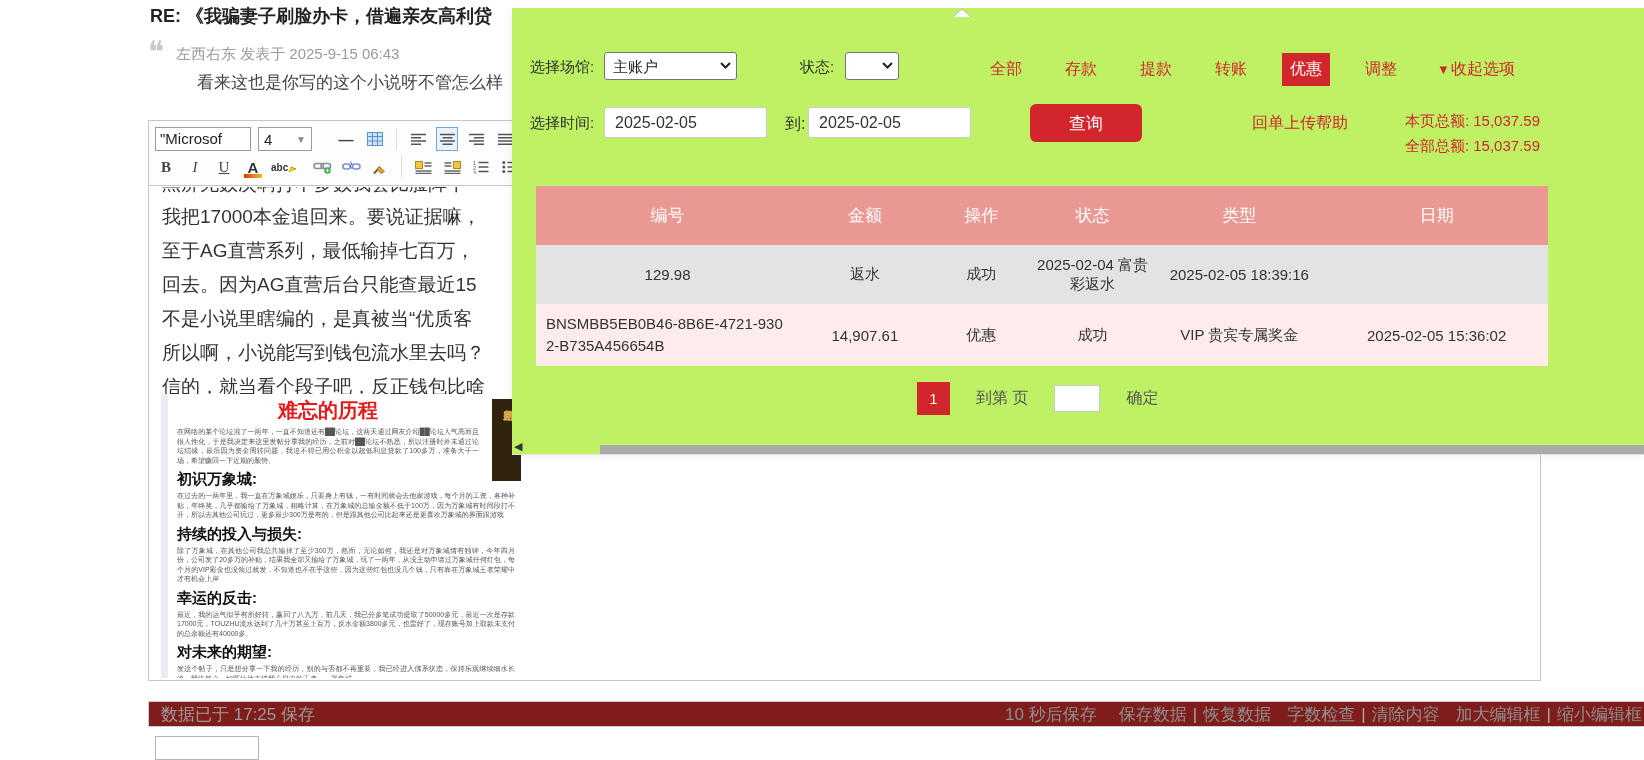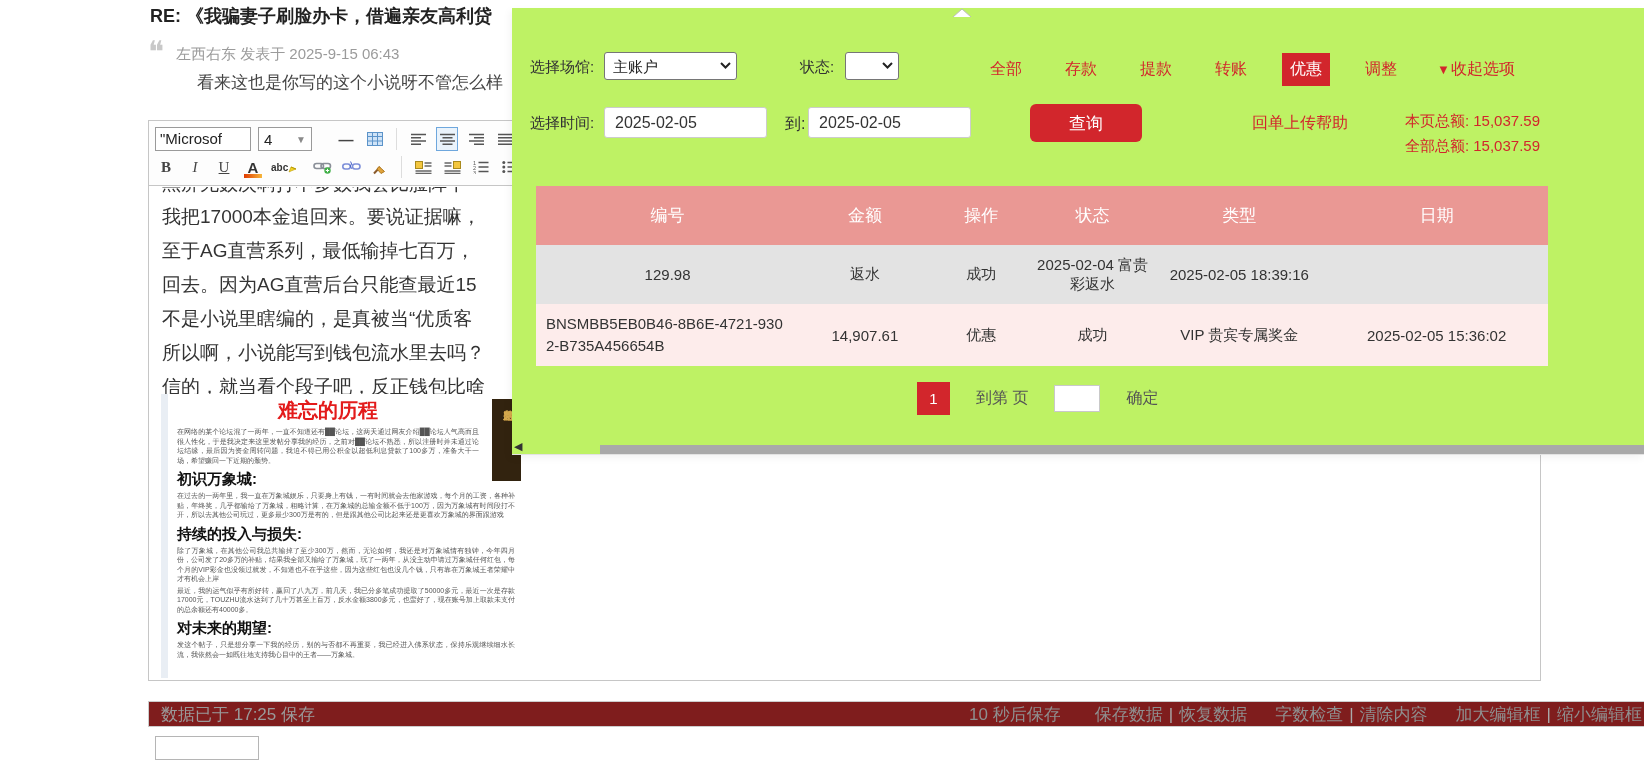--- a/index.html
+++ b/index.html
@@ -42,21 +42,21 @@
   .article p{font-size:7px;line-height:9.5px;color:#555;margin:2px 0;text-align:justify}
   .article p.intro{margin-right:36px}
   .sec-h{font-size:15px;font-weight:bold;color:#101010;margin:5px 0 1px}
 
   .h-line455{position:absolute;left:524px;top:454px;width:1017px;height:0;border-top:1px solid #dedede;z-index:2}
 
   
   .statusbar{position:absolute;left:148px;top:701px;width:1496px;height:26px;background:#7f1d1d;border:1px solid #ccc;border-right:none;display:flex;align-items:center;justify-content:space-between;padding:0 2px 0 12px;font-size:17px;color:#9a9a9a;z-index:1;white-space:nowrap}
   .sb-right{display:flex;align-items:center;color:#8f8f8f}
   .sb-note{margin-right:6px}
-  .sb-group{margin-left:28px}
+  .sb-group{margin-left:16px}
   .sb-action{color:#8f8f8f}
   .sb-bar{color:#aaa;margin:0 6px}
   .clipped-box{position:absolute;left:155px;top:736px;width:104px;height:24px;border:1px solid #b5b5b5;background:#fff;z-index:1}
 
   
   .overlay{position:absolute;left:512px;top:8px;width:1132px;height:447px;background:#bef264;z-index:40;border-bottom:1px solid #e3e3e3;box-shadow:-2px 3px 8px rgba(0,0,0,.05)}
   .notch{position:absolute;left:440px;top:0}
   .f-label{position:absolute;font-size:15px;color:#333;white-space:nowrap}
   .sel{position:absolute;top:44px;height:28px;border:1px solid #767676;border-radius:3px;background:#fff;font-size:15px;color:#222;padding:5px 20px 0 8px}
   .sel .sel-caret{position:absolute;right:5px;top:9px}
@@ -220,20 +220,21 @@
     <div class="article-title">难忘的历程</div>
     <div class="thumb">
         <span>梦想之路</span>
       </div>
     <p class="intro">在网络的某个论坛混了一两年，一直不知道还有██论坛，这两天通过网友介绍██论坛人气高而且很人性化，于是我决定来这里发帖分享我的经历，之前对██论坛不熟悉，所以注册时并未通过论坛结缘，最后因为资金周转问题，我迫不得已用公积金以超低利息贷款了100多万，准备大干一场，希望赚回一下近期的颓势。</p>
     <div id="article-sections">
         <div class="sec-h">初识万象城:</div>
         <p>在过去的一两年里，我一直在万象城娱乐，只要身上有钱，一有时间就会去他家游戏，每个月的工资，各种补贴，年终奖，几乎都输给了万象城，粗略计算，在万象城的总输金额不低于100万，因为万象城有时间段打不开，所以去其他公司玩过，更多最少300万是有的，但是跟其他公司比起来还是更喜欢万象城的界面跟游戏</p>
         <div class="sec-h">持续的投入与损失:</div>
         <p>除了万象城，在其他公司我总共输掉了至少300万，然而，无论如何，我还是对万象城情有独钟，今年四月份，公司发了20多万的补贴，结果我全部又输给了万象城，玩了一两年，从没主动申请过万象城任何红包，每个月的VIP彩金也没领过就发，不知道也不在乎这些，因为这些红包也没几个钱，只有靠在万象城王者荣耀中才有机会上岸</p>
+        <div class="sec-h">幸运的反击:</div>
         <p>最近，我的运气似乎有所好转，赢回了八九万，前几天，我已分多笔成功提取了50000多元，最近一次是存款17000元，TOUZHU流水达到了几十万甚至上百万，反水金额3800多元，也蛮好了，现在账号加上取款未支付的总余额还有40000多。</p>
         <div class="sec-h">对未来的期望:</div>
         <p>发这个帖子，只是想分享一下我的经历，别的与否都不再重要，我已经进入佛系状态，保持乐观继续细水长流，我依然会一如既往地支持我心目中的王者——万象城。</p>
       </div>
   </div>
 </div>
 <div class="h-line455"></div>
 
 <div class="statusbar">
   <span class="sb-left">数据已于 17:25 保存</span>

